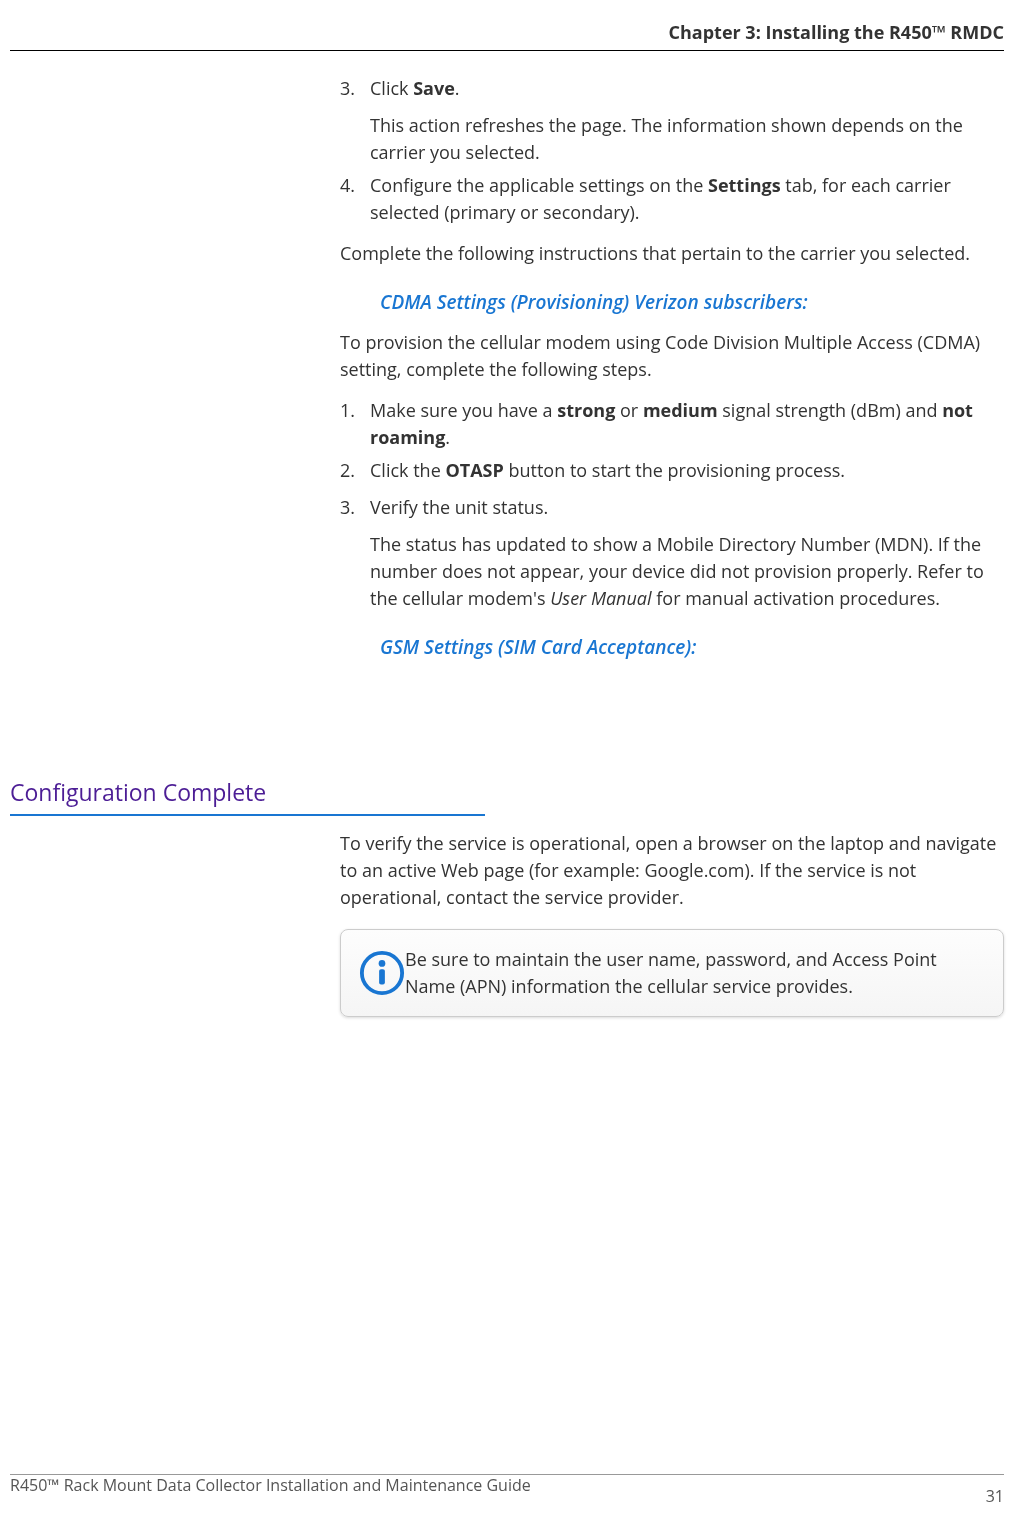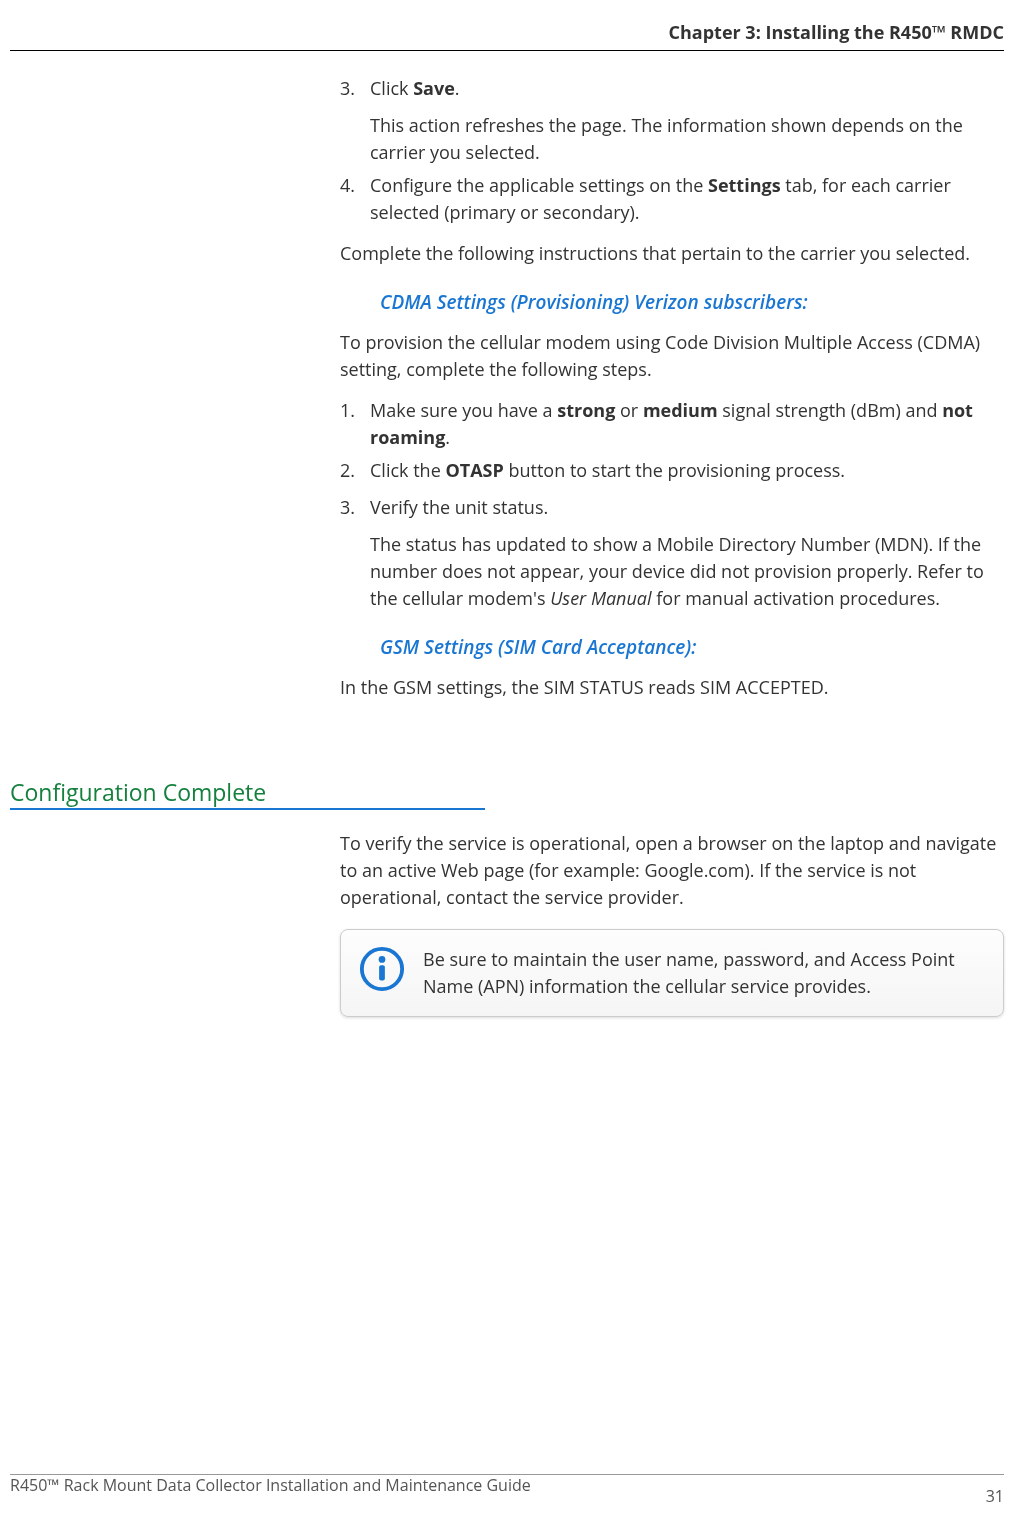--- a/index.html
+++ b/index.html
@@ -59,38 +59,40 @@
       font-size: 19px;
       margin-top: 22px;
       margin-bottom: 14px;
       margin-left: 40px;
     }
     .section-heading {
       position: absolute;
       left: 10px;
       top: 776px;
       width: 475px;
-      color: #15803d;
+      color: #4c1d95;
       font-size: 23px;
       font-weight: 400;
+      padding-bottom: 6px;
       border-bottom: 2px solid #1976d2;
     }
     .section-body {
       position: absolute;
       top: 830px;
       left: 340px;
       right: 10px;
     }
     .note-box {
       border: 1px solid #ccc;
       border-radius: 8px;
       box-shadow: 0 1px 3px rgba(0,0,0,0.15);
       padding: 16px 18px;
       display: flex;
-      gap: 18px;
+      align-items: center;
+      gap: 0;
       margin-top: 18px;
       background: linear-gradient(#fdfdfd,#f5f5f5);
     }
     .info-icon {
       width: 46px;
       height: 46px;
       flex-shrink: 0;
     }
     .note-text {
       flex: 1;
@@ -168,21 +170,20 @@
     <div class="ol-body">
       <span>Verify the unit status.</span>
       <div class="sub-p">
         <span>The status has updated to show a Mobile Directory Number (MDN). If the number does not appear, your device did not provision properly. Refer to the cellular modem's </span><span class="ital">User Manual</span><span> for manual activation procedures.</span>
       </div>
     </div>
   </div>
 
   <div class="subhead">GSM Settings (SIM Card Acceptance):</div>
 
-  <div class="para">In the GSM settings, the SIM STATUS reads SIM ACCEPTED.</div>
 
 </div>
 
 <div class="section-heading">Configuration Complete</div>
 
 <div class="section-body">
   <div class="para" style="margin-top:0;">To verify the service is operational, open a browser on the laptop and navigate to an active Web page (for example: Google.com). If the service is not operational, contact the service provider.</div>
 
   <div class="note-box">
     <svg class="info-icon" viewBox="0 0 48 48">

